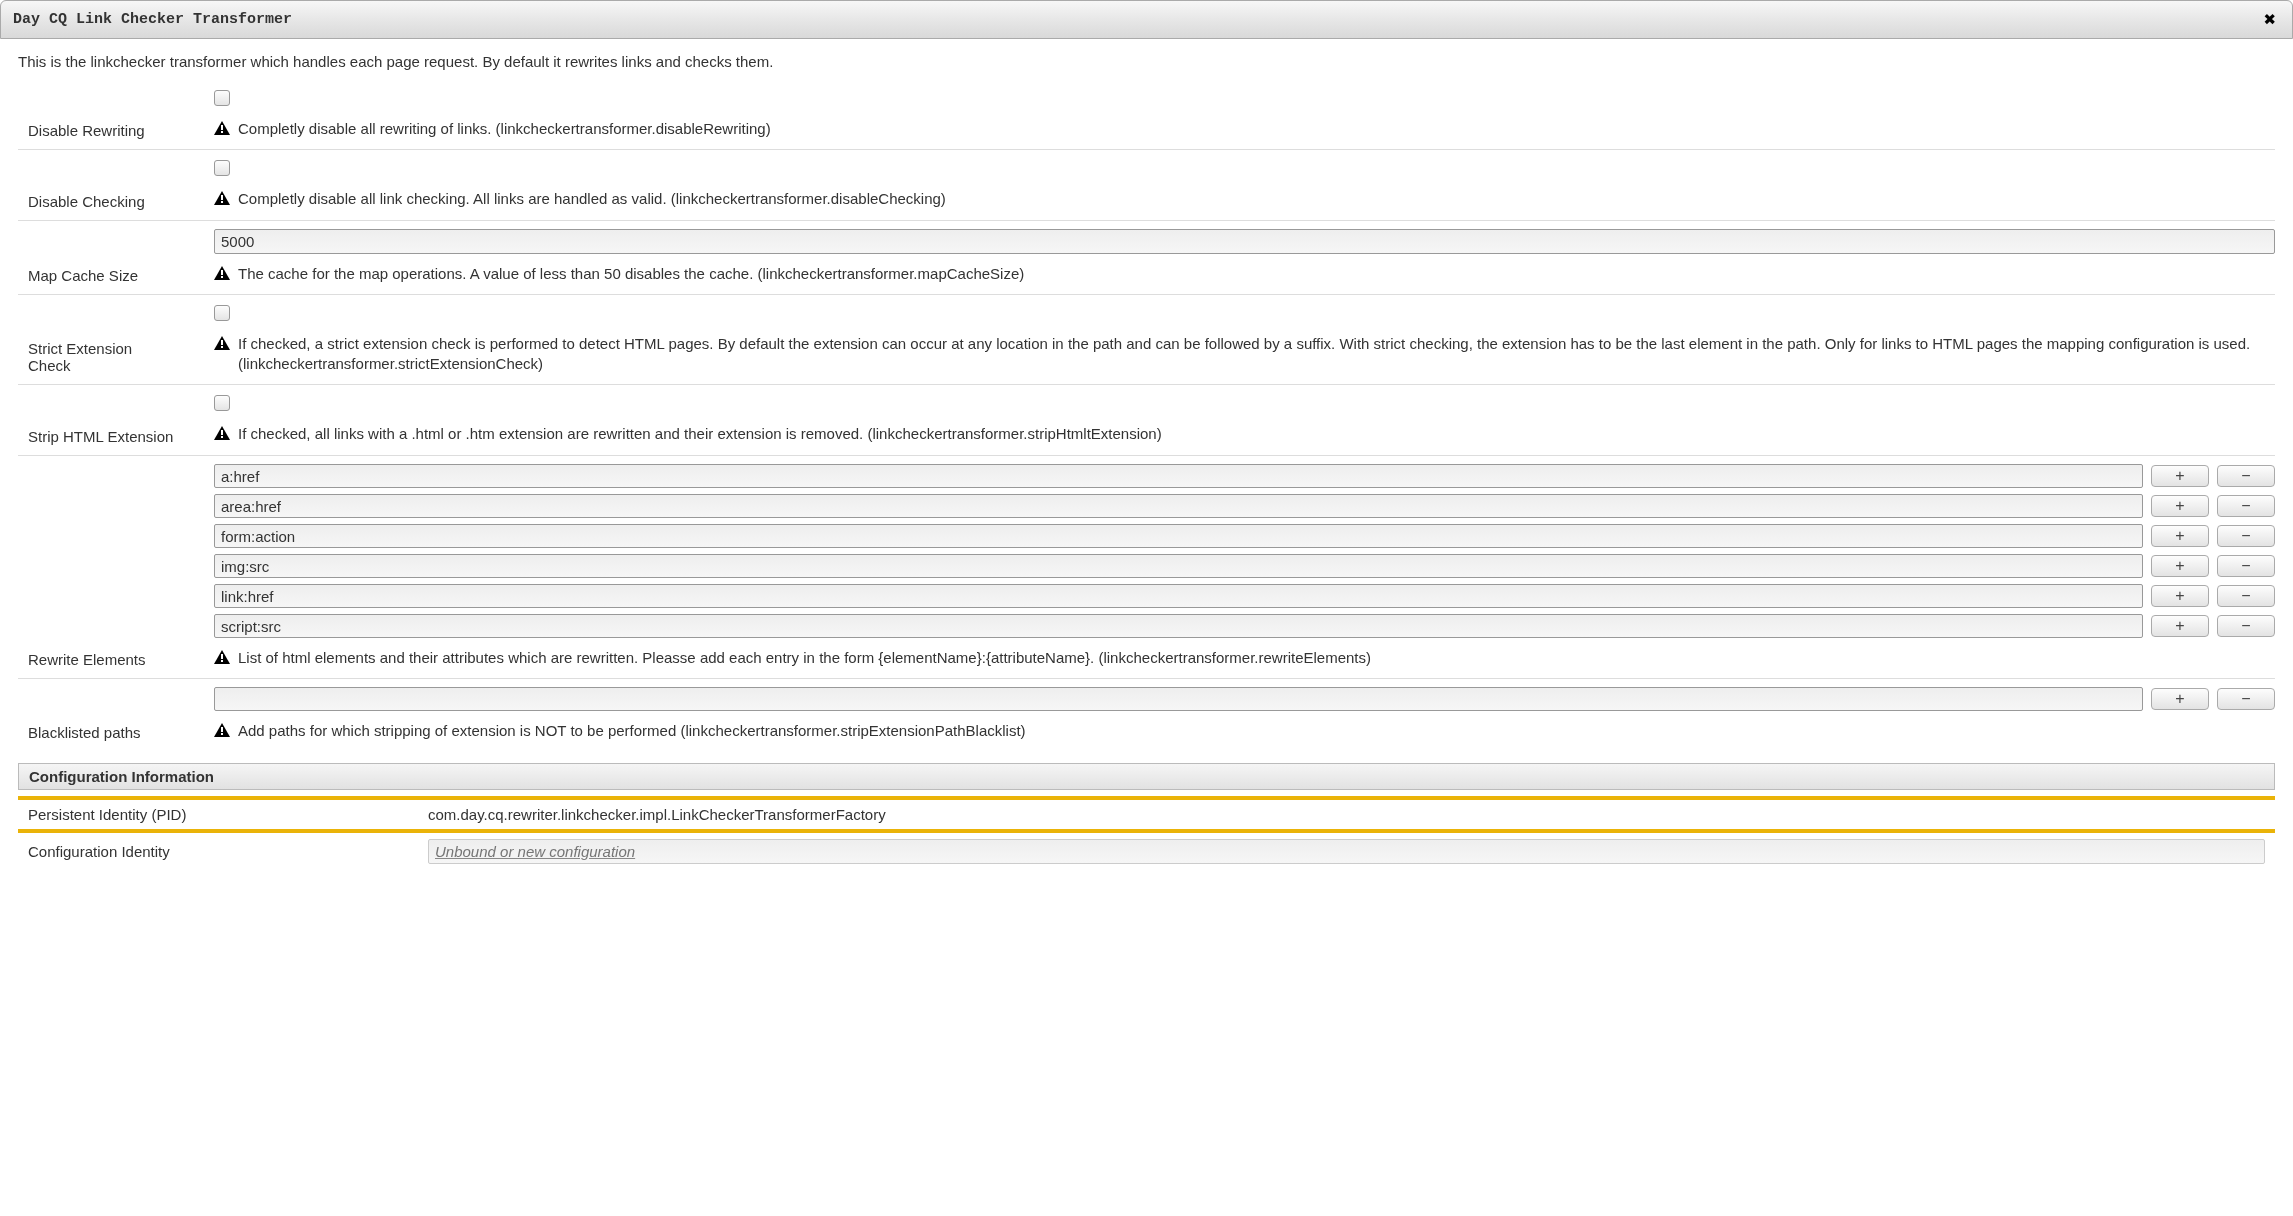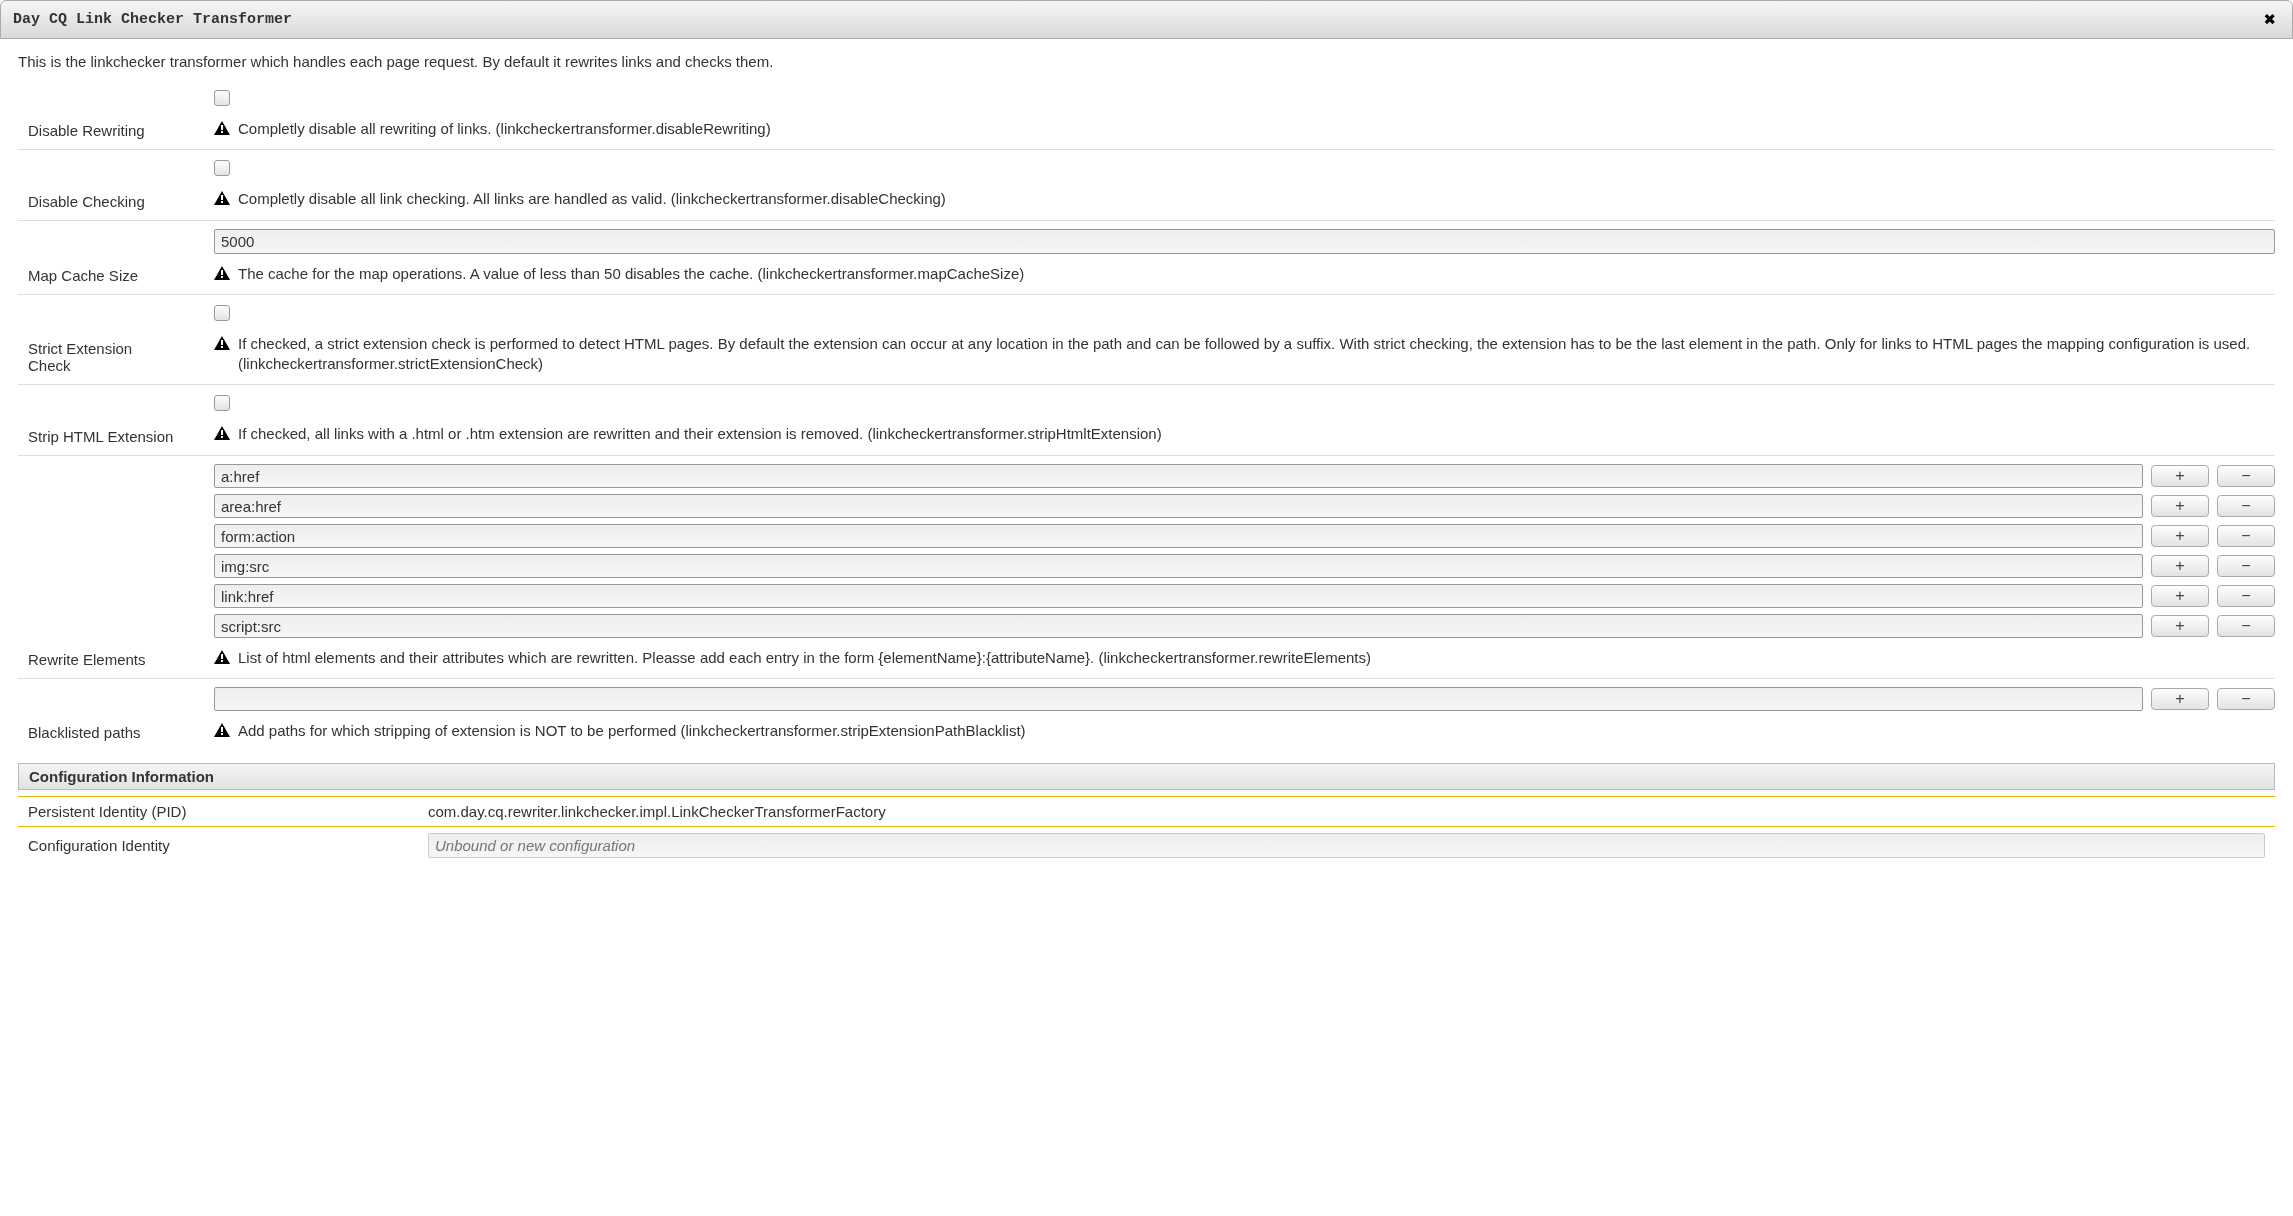--- a/index.html
+++ b/index.html
@@ -59,33 +59,34 @@
 .section-header {
   margin: 12px 0 6px 0;
   background: linear-gradient(to bottom, #f5f5f5, #e2e2e2);
   border: 1px solid #bbb;
   padding: 4px 10px;
   font-weight: bold; font-size: 15px;
 }
 .info-table { width: 100%; }
 .info-row {
   display: flex; align-items: center;
-  border-top: 1px solid #eab308;
+  border-top: 4px solid #eab308;
   padding: 6px 10px;
 }
 .info-label { flex: 0 0 400px; font-size: 15px; }
 .info-value { flex: 1; font-size: 15px; }
 .info-input {
   width: 100%;
   border: 1px solid #ccc;
   border-radius: 2px;
   background: linear-gradient(to bottom, #eeeeee, #f6f6f6);
   padding: 3px 6px;
   font-family: inherit; font-size: 15px; color: #888;
   font-style: italic;
+  text-decoration: underline;
 }
 textarea.text-input {
   resize: none;
   height: 24px;
   min-height: 24px;
   overflow: hidden;
 }
 </style>
 </head>
 <body>

